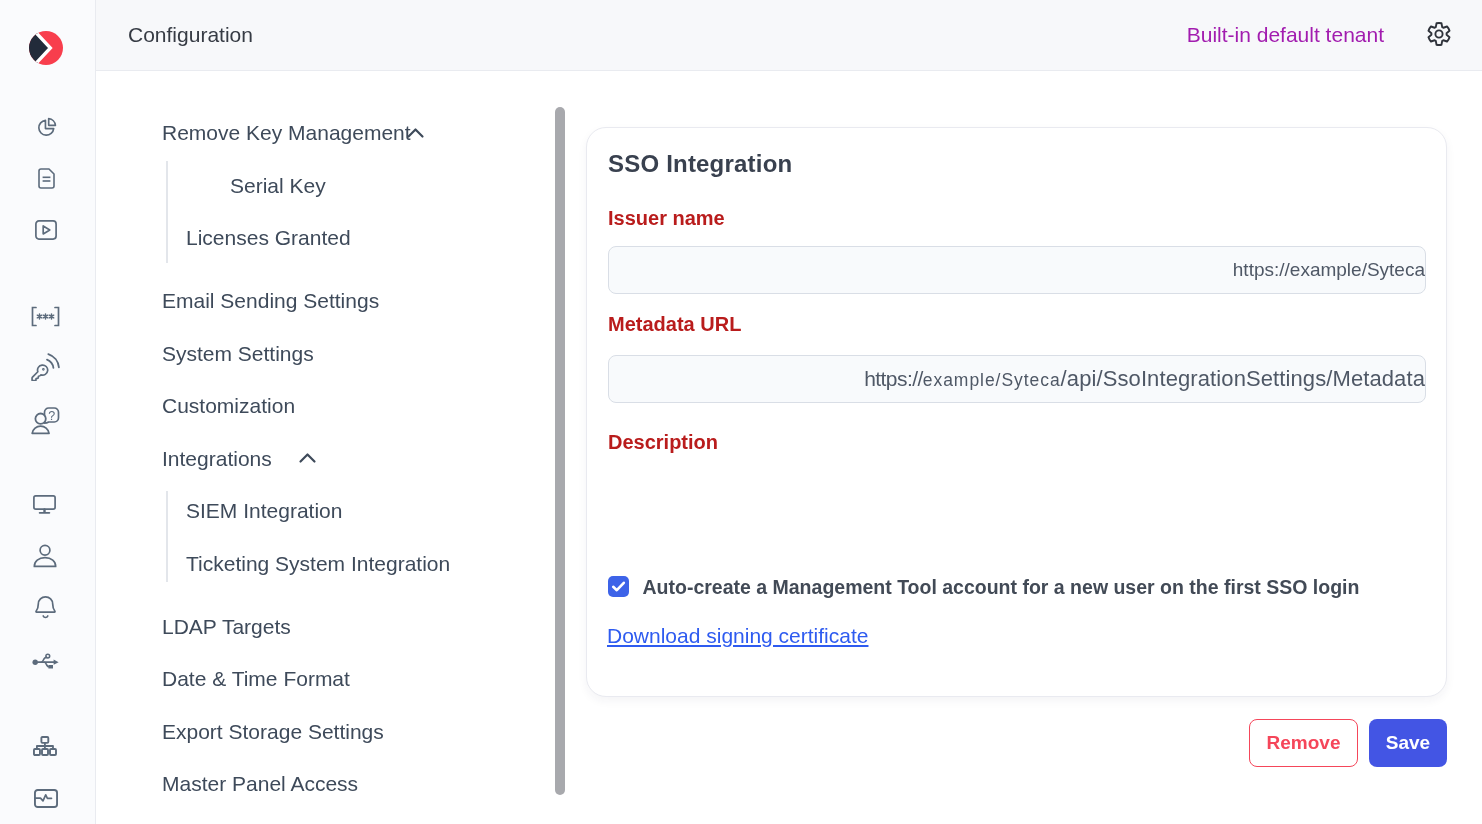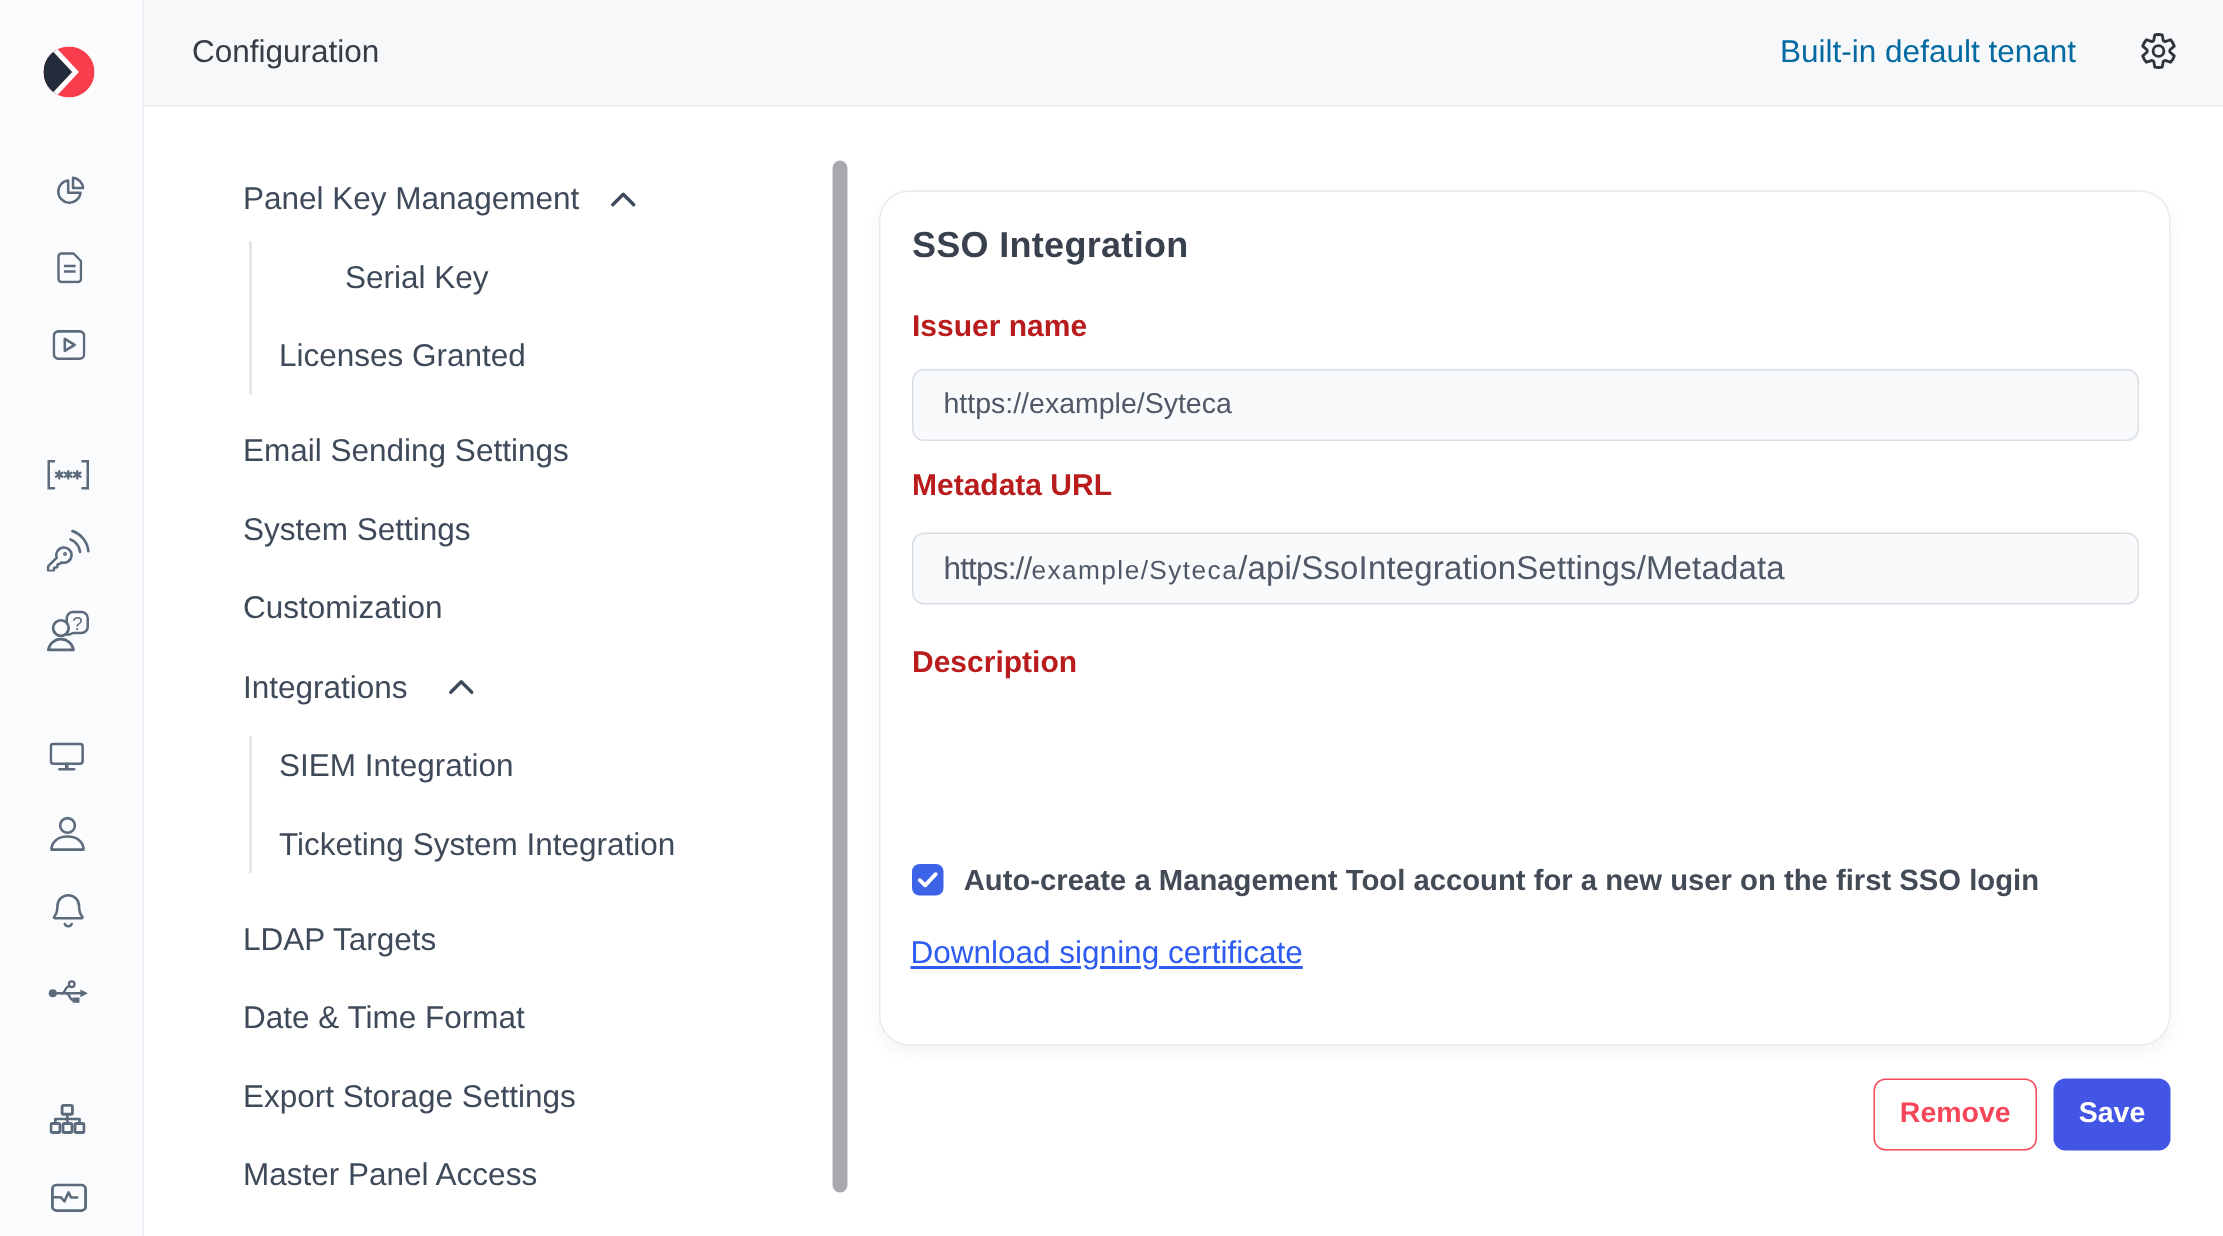--- a/index.html
+++ b/index.html
@@ -5,21 +5,21 @@
 * { margin:0; padding:0; box-sizing:border-box; }
 html,body { width:1482px; height:824px; overflow:hidden; background:#fff;
   font-family:"Liberation Sans", sans-serif; }
 #root { position:relative; width:1482px; height:824px; }
 
 #topbar { position:absolute; left:96px; top:0; width:1386px; height:71px;
   background:#f7f8fa; border-bottom:1px solid #e9ebf0; }
 #topbar .title { position:absolute; left:32px; top:0; line-height:70px;
   font-size:21px; color:#363b44; }
 #topbar .tenant { position:absolute; right:98px; top:0; line-height:70px;
-  font-size:21px; color:#0369a1; }
+  font-size:21px; color:#a21caf; }
 #topbar svg.gear { position:absolute; right:30px; top:21px; }
 
 #sidebar { position:absolute; left:0; top:0; width:96px; height:824px;
   background:#fafbfd; border-right:1px solid #e9ebf0; }
 #sidebar svg { position:absolute; left:34px; }
 
 .nav-item { position:absolute; font-size:21px; color:#3e4a5a; line-height:26px; white-space:nowrap; }
 .nav-line { position:absolute; left:166px; width:2px; background:#e3e6eb; }
 .chev { position:absolute; }
 
@@ -27,21 +27,21 @@
   border-radius:5px; background:#a8a9ad; }
 
 #card { position:absolute; left:586px; top:127px; width:861px; height:570px;
   background:#fff; border:1px solid #e9eaf0; border-radius:20px;
   box-shadow:0 4px 10px rgba(35,45,70,0.05); }
 #card h1 { position:absolute; left:21px; top:22px; font-size:24px; font-weight:bold;
   color:#39414f; letter-spacing:0.2px; }
 .lbl { position:absolute; left:21px; font-size:20px; font-weight:bold; color:#b91c1c; }
 .inp { position:absolute; left:21px; width:818px; height:48px; background:#f8fafc;
   border:1px solid #d9dee6; border-radius:8px; font-size:19px; color:#4f5866;
-  line-height:46px; padding-left:20px; white-space:nowrap; overflow:hidden; }
+  line-height:46px; padding-left:6px; white-space:nowrap; overflow:hidden;text-align:right; }
 #ta { position:absolute; left:21px; top:342px; width:818px; height:80px;
   background:#f8fafc; border:1px solid #d9dee6; border-radius:4px;
   font-size:20px; color:#4f5866; overflow:hidden; }
 #ta .tlines { position:absolute; left:13px; top:6px; line-height:31.5px; white-space:nowrap; }
 #ta .thumb { position:absolute; right:1px; top:1px; width:9px; height:53px;
   border-radius:5px; background:#9ca1a8; }
 #cb { position:absolute; left:21px; top:448px; width:21px; height:21px;
   border-radius:5px; background:#3d63e8; }
 #cblbl { position:absolute; left:55.5px; top:447px; font-size:19.5px; font-weight:bold;
   color:#424a56; line-height:24px; white-space:nowrap; }
@@ -156,21 +156,21 @@
       <rect x="17" y="13" width="6" height="6" rx="1"></rect>
       <path d="M11.9 6.9 V10 M3.9 13 V10 H20 V13 M11.9 10 V13" stroke-width="1.8"></path>
     </svg>
 
     <svg style="left:34px; top:789px;" width="24" height="19" viewBox="0 0 24 19" fill="none" stroke="#5c6b7c" stroke-width="1.9" stroke-linecap="round" stroke-linejoin="round">
       <rect x="0.95" y="0.95" width="22.1" height="17.1" rx="2.8"></rect>
       <path d="M1 9.1 H6.5 L9 11.9 L11.7 5.9 L13.4 9.3 H17.5" stroke-width="1.7"></path>
     </svg>
   </div>
 
-  <div class="nav-item" style="left:162px; top:120px;">Panel Key Management</div>
+  <div class="nav-item" style="left:162px; top:120px;">Remove Key Management</div>
   <svg class="chev" style="left:406px; top:126px;" width="19" height="14" viewBox="0 0 19 14" fill="none" stroke="#3e4a5a" stroke-width="2.2" stroke-linecap="round" stroke-linejoin="round">
       <path d="M2.5 10.5 L9.5 3.5 L16.5 10.5"></path>
     </svg>
   <div class="nav-line" style="top:161px; height:102px;"></div>
   <div class="nav-item" style="left:186px; top:172.5px;margin-left:44px;">Serial Key</div>
   <div class="nav-item" style="left:186px; top:225px;">Licenses Granted</div>
   <div class="nav-item" style="left:162px; top:288px;">Email Sending Settings</div>
   <div class="nav-item" style="left:162px; top:340.5px;">System Settings</div>
   <div class="nav-item" style="left:162px; top:393px;">Customization</div>
   <div class="nav-item" style="left:162px; top:445.5px;">Integrations</div>

